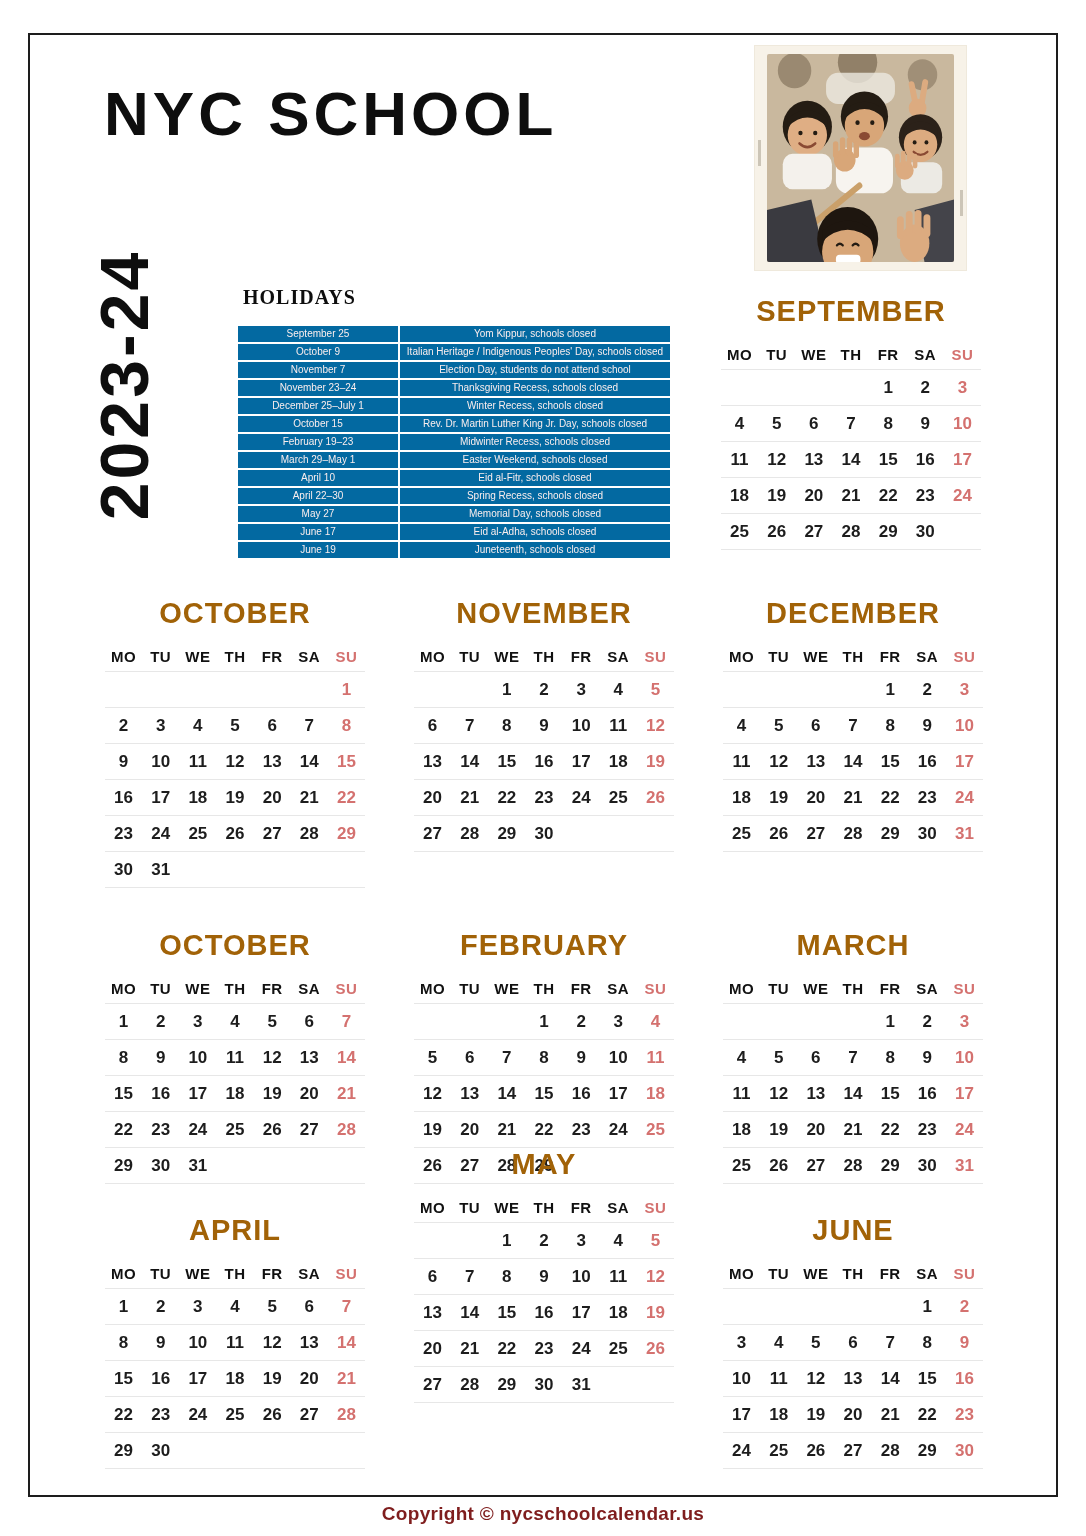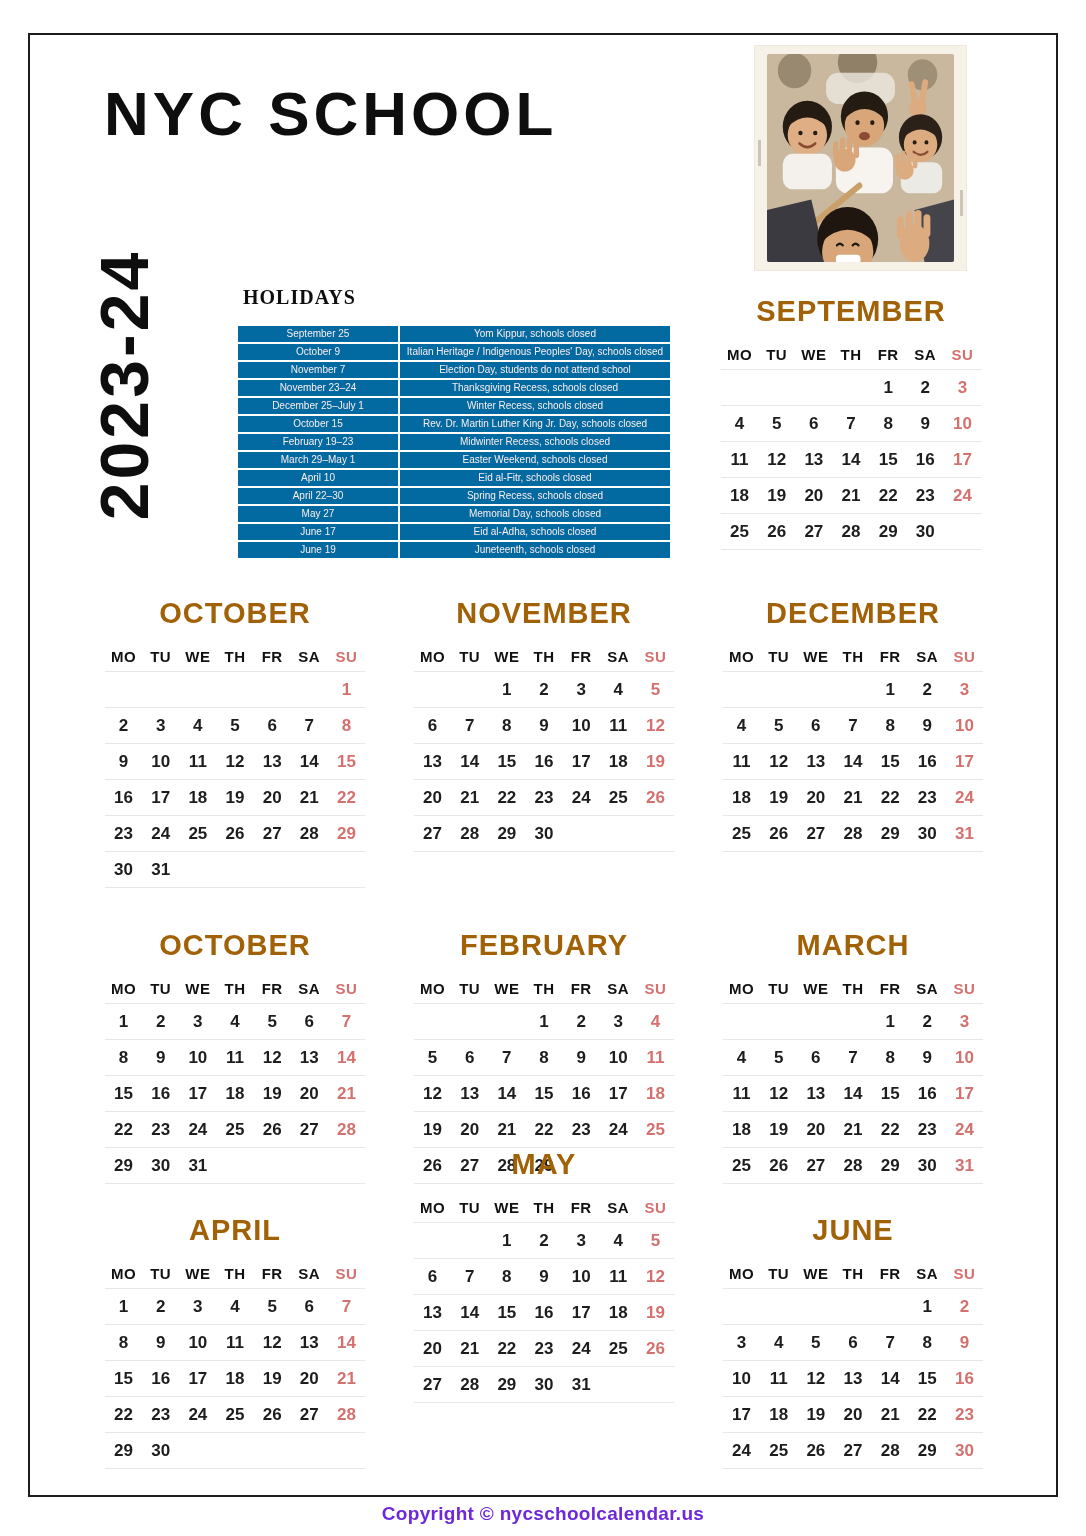--- a/index.html
+++ b/index.html
@@ -77,21 +77,21 @@
   .pos-dec { left:723px; top:597px; }
   .pos-jan { left:105px; top:929px; }
   .pos-feb { left:414px; top:929px; }
   .pos-mar { left:723px; top:929px; }
   .pos-apr { left:105px; top:1214px; }
   .pos-may { left:414px; top:1148px; }
   .pos-jun { left:723px; top:1214px; }
 
   .footer {
     position:absolute; left:0; top:1503px; width:100%;
-    text-align:center; font-size:19px; font-weight:700; color:#6d28d9;
+    text-align:center; font-size:19px; font-weight:700; color:#7f1d1d;
     letter-spacing:.3px;
   }
 </style>
 </head>
 <body>
 
 <div class="frame"></div>
 
 <div class="page-title">NYC SCHOOL</div>
 

